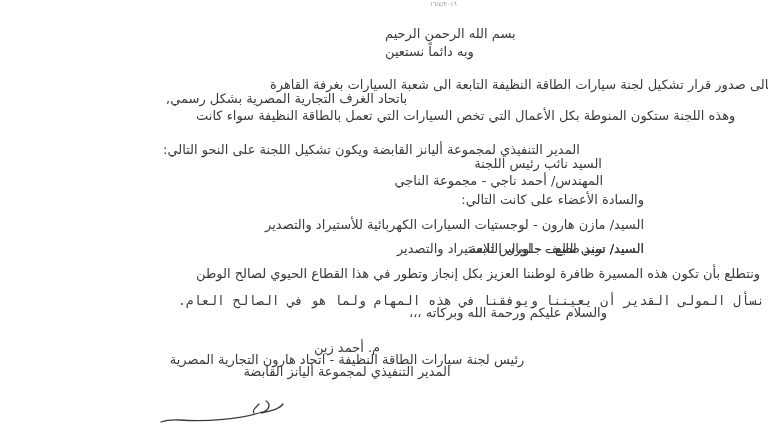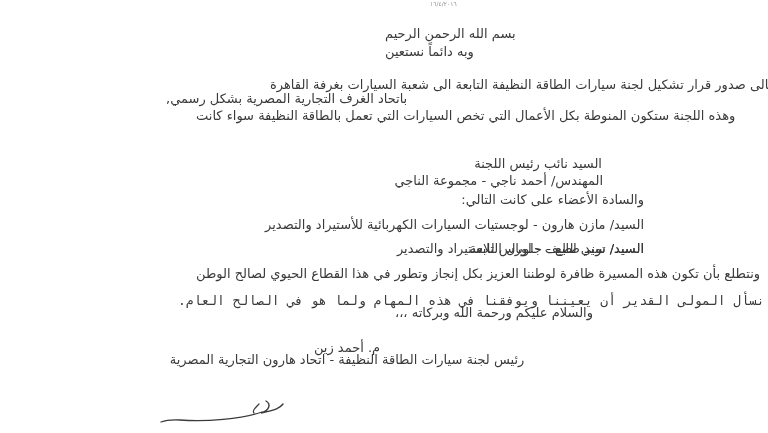--- a/index.html
+++ b/index.html
@@ -39,35 +39,37 @@
 
   <div class="tiny" style="left:430px;top:0px;">١٦/٤/٢٠١٦</div>
 
   <div class="ln" style="left:385px;top:28px;">بسم الله الرحمن الرحيم</div>
   <div class="ln" style="left:385px;top:46px;">وبه دائماً نستعين</div>
 
   <div class="ln" style="left:166px;top:93px;">باتحاد الغرف التجارية المصرية بشكل رسمي,</div>
   <div class="ln" style="left:270px;top:79px;">تم بحمد الله تعالى صدور قرار تشكيل لجنة سيارات الطاقة النظيفة التابعة الى شعبة السيارات بغرفة القاهرة</div>
 
   <div class="ln" style="left:196px;top:110px;">وهذه اللجنة ستكون المنوطة بكل الأعمال التي تخص السيارات التي تعمل بالطاقة النظيفة سواء كانت</div>
+  <div class="ln" style="left:163px;top:144px;">المدير التنفيذي لمجموعة أليانز القابضة ويكون تشكيل اللجنة على النحو التالي:</div>
 
   <div class="ln" style="right:166px;top:158px;">السيد نائب رئيس اللجنة</div>
   <div class="ln" style="right:165px;top:175px;">المهندس/ أحمد ناجي - مجموعة الناجي</div>
 
   <div class="ln" style="right:124px;top:194px;">والسادة الأعضاء على كانت التالي:</div>
   <div class="ln" style="right:124px;top:219px;">السيد/ مازن هارون - لوجستيات السيارات الكهربائية للأستيراد والتصدير</div>
   <div class="ln" style="right:124px;top:243px;">السيد/ توني لطيف - لورس للاستيراد والتصدير</div>
   <div class="ln" style="right:124px;top:243px;">السيد/ سيد طايع - جلوبال التابعة</div>
 
   <div class="ln" style="left:196px;top:268px;">ونتطلع بأن تكون هذه المسيرة ظافرة لوطننا العزيز بكل إنجاز وتطور في هذا القطاع الحيوي لصالح الوطن</div>
   <div class="ln" style="left:178px;top:296px;font-family:Liberation Mono, monospace;">الغالي, ومواطنيه. نسأل المولى القدير أن يعيننا ويوفقنا في هذه المهام ولما هو في الصالح العام.</div>
-  <div class="ln" style="right:175px;top:307px;">والسلام عليكم ورحمة الله وبركاته ،،،</div>
+  <div class="ln" style="right:161px;top:307px;">والسلام عليكم ورحمة الله وبركاته ،،،</div>
 
   <div class="ln" style="left:347px;top:342px;transform:translateX(-50%);">م. أحمد زين</div>
   <div class="ln" style="left:347px;top:354px;transform:translateX(-50%);">رئيس لجنة سيارات الطاقة النظيفة - اتحاد هارون التجارية المصرية</div>
+  <div class="ln" style="left:347px;top:366px;transform:translateX(-50%);">المدير التنفيذي لمجموعة أليانز القابضة</div>
 
   <div class="sig" style="left:158px;top:398px;">
     <svg width="127" height="27" viewBox="0 0 127 27" aria-hidden="true">
       <path d="M108,3 C113,6 112,12 103,15 C118,12 122,10 125,6" fill="none" stroke="#3a3a3a" stroke-width="1.4" stroke-linecap="round"></path>
       <path d="M104,14 C84,21 48,24 22,22 C14,21.5 7,22.5 3,24" fill="none" stroke="#3a3a3a" stroke-width="1.3" stroke-linecap="round"></path>
       <path d="M101,6 C97,10 94,13 96,15" fill="none" stroke="#3a3a3a" stroke-width="1.2" stroke-linecap="round"></path>
     </svg>
   </div>
 
 </div>

